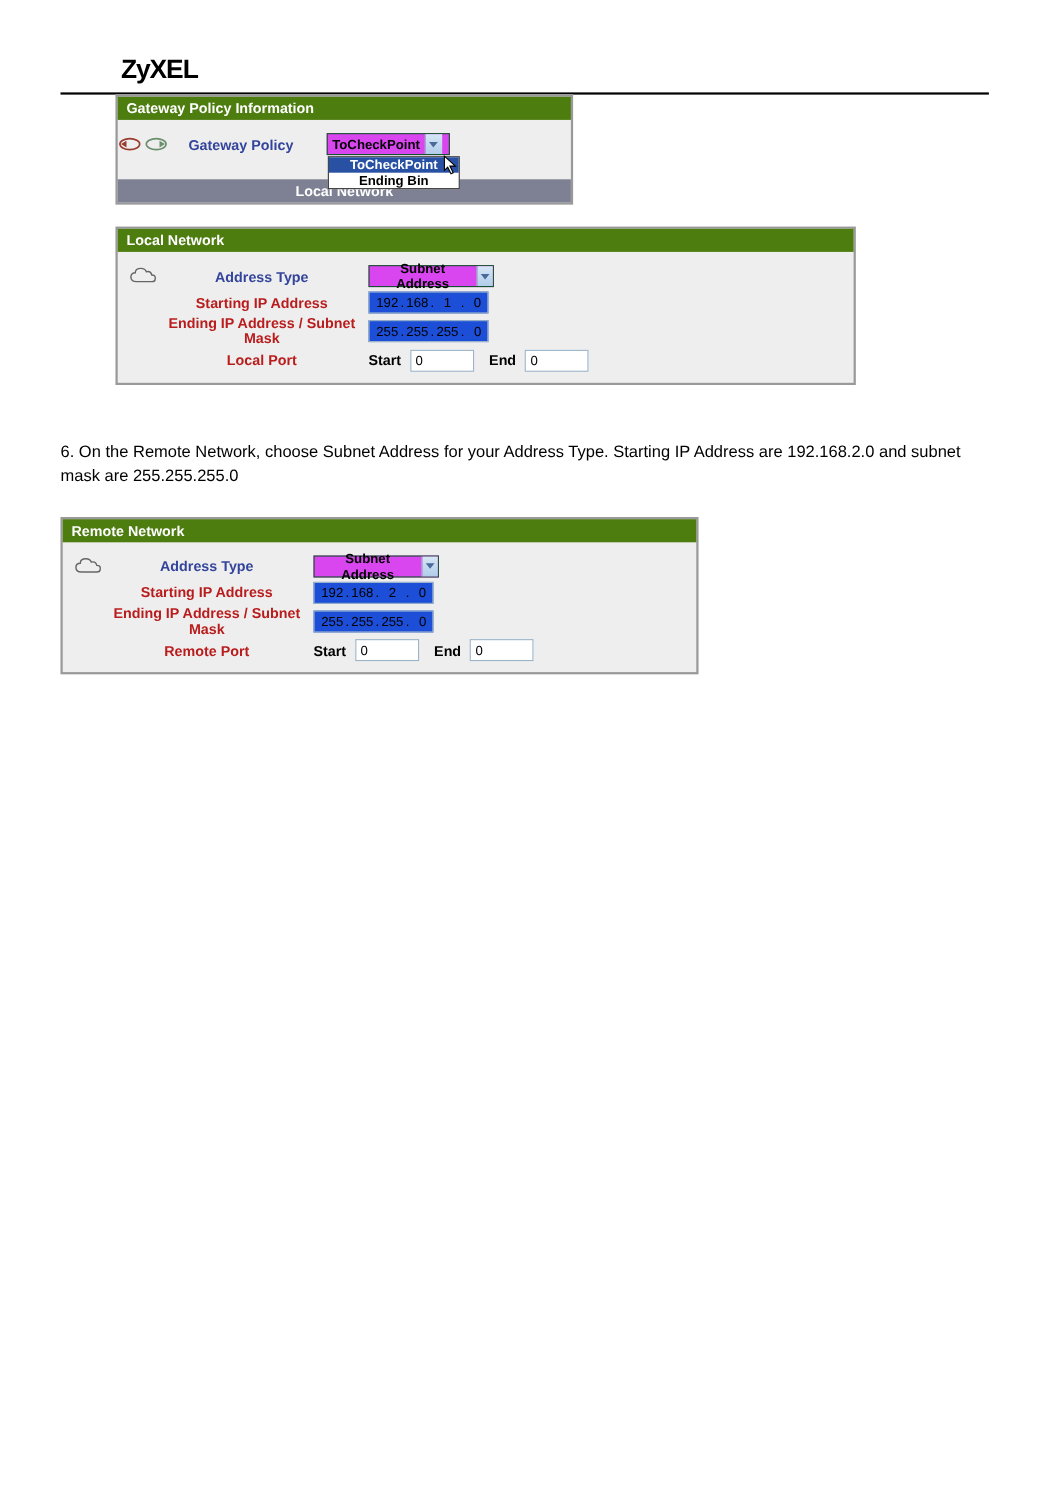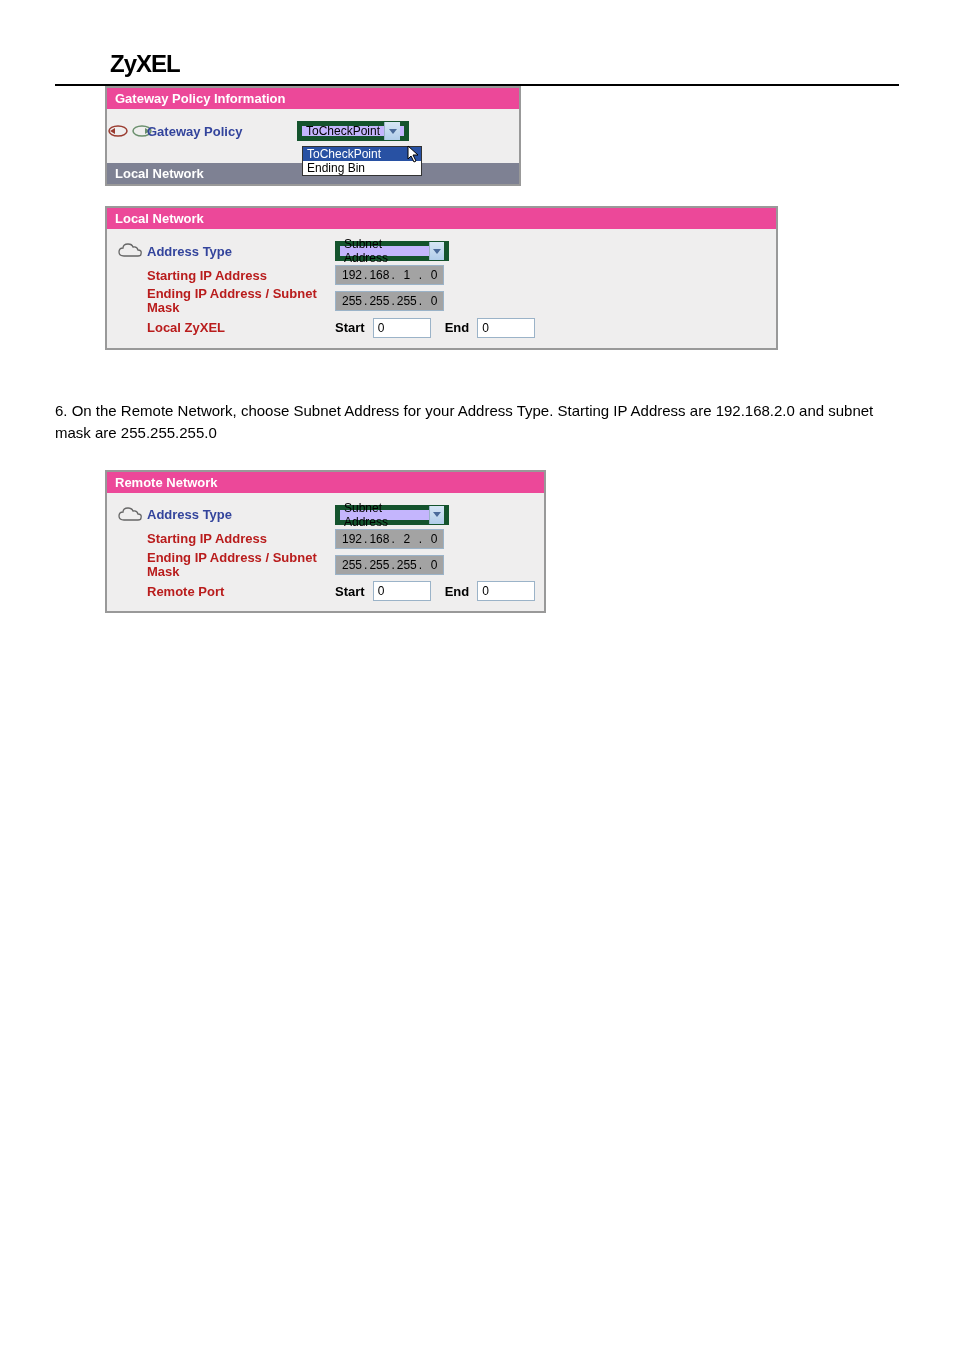--- a/index.html
+++ b/index.html
@@ -28,29 +28,29 @@
     font-size: 15px;
   }
   .panel {
     border: 2px solid #999;
     background: #efeeee;
     margin-bottom: 20px;
     display: inline-block;
   }
   .panel.w1 { width: 416px; margin-left: 50px; }
   .panel.w2 { width: 673px; margin-left: 50px; }
-  .panel.w3 { width: 441px; margin-left: 50px; }
+  .panel.w3 { width: 580px; }
   .panel-head {
-    background: #ec4899;
+    background: #4d7c0f;
     color: #fff;
     font-weight: bold;
     font-size: 13px;
     padding: 3px 8px;
   }
-  .panel-body { padding: 10px 6px 8px 6px; }
+  .panel-body { padding: 10px 6px 8px 6px; text-align: center; }
   .row {
     display: flex;
     align-items: center;
     min-height: 24px;
   }
   .icon-col {
     width: 34px;
     display: flex;
     justify-content: center;
     align-items: center;
@@ -65,25 +65,26 @@
   .field-col {
     flex: 1;
     display: flex;
     align-items: center;
     gap: 4px;
     font-size: 13px;
   }
   .select-wrap {
     display: inline-flex;
     align-items: center;
-    background: #c4b5fd;
-    border: 5px solid #14532d;
+    background: #d946ef;
+    border: 1px solid #14532d;
     height: 20px;
     font-size: 12px;
     position: relative;
+    font-weight: bold;
   }
   .select-text { padding: 1px 4px; color: #000; }
   .select-btn {
     width: 16px; height: 18px;
     background: linear-gradient(#d6e6f5,#b1cdea);
     border-left: 1px solid #9bb3c8;
     display: flex; align-items: center; justify-content: center;
   }
   .chev {
     width: 0; height: 0;
@@ -111,21 +112,21 @@
     color: #fff;
     font-weight: bold;
     font-size: 13px;
     padding: 3px 8px;
     margin: 8px -6px -8px -6px;
   }
   .ip-input {
     display: inline-flex;
     align-items: center;
     border: 1px solid #9bb3c8;
-    background: #a3a3a3;
+    background: #1d4ed8;
     height: 20px;
     font-size: 12px;
     padding: 0 4px;
     letter-spacing: 0;
   }
   .ip-input span { padding: 0 2px; }
   .small-input {
     border: 1px solid #9bb3c8;
     background: #fff;
     height: 20px;
@@ -225,21 +226,21 @@
         <div class="icon-col"></div>
         <div class="label-col label-black" style="line-height:1.1;">Ending IP Address / Subnet Mask</div>
         <div class="field-col">
           <div class="ip-input">
             <span>255</span> . <span>255</span> . <span>255</span> . &nbsp;<span>0</span>
           </div>
         </div>
       </div>
       <div class="row">
         <div class="icon-col"></div>
-        <div class="label-col label-black">Local ZyXEL</div>
+        <div class="label-col label-black">Local Port</div>
         <div class="field-col">
           <span class="port-lbl">Start</span>
           <span class="small-input">
               <span>0</span>
             </span>
           <span class="port-lbl2">End</span>
           <span class="small-input">
               <span>0</span>
             </span>
         </div>

